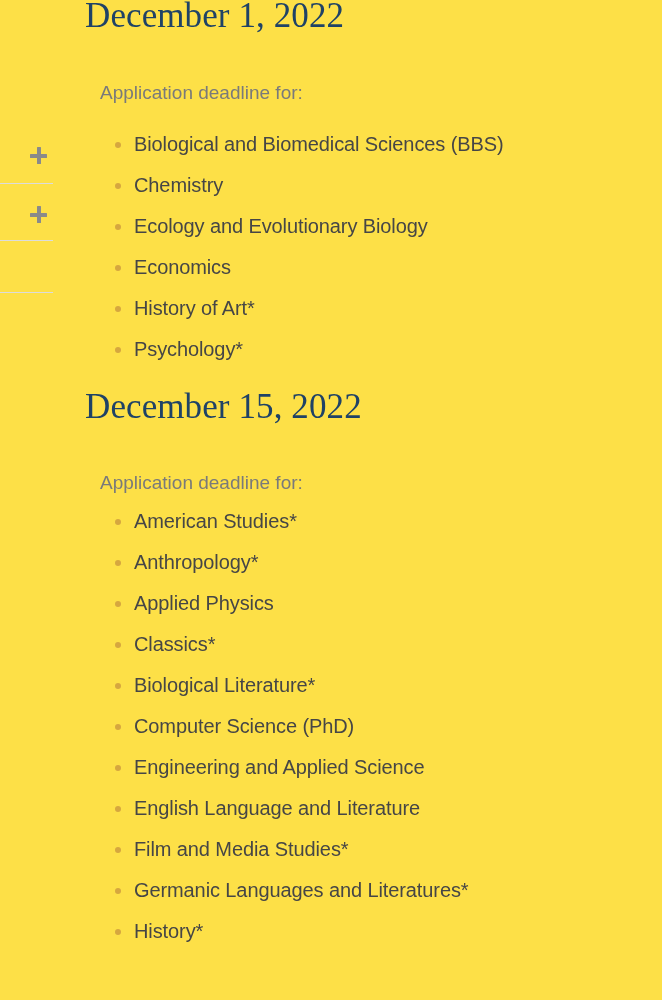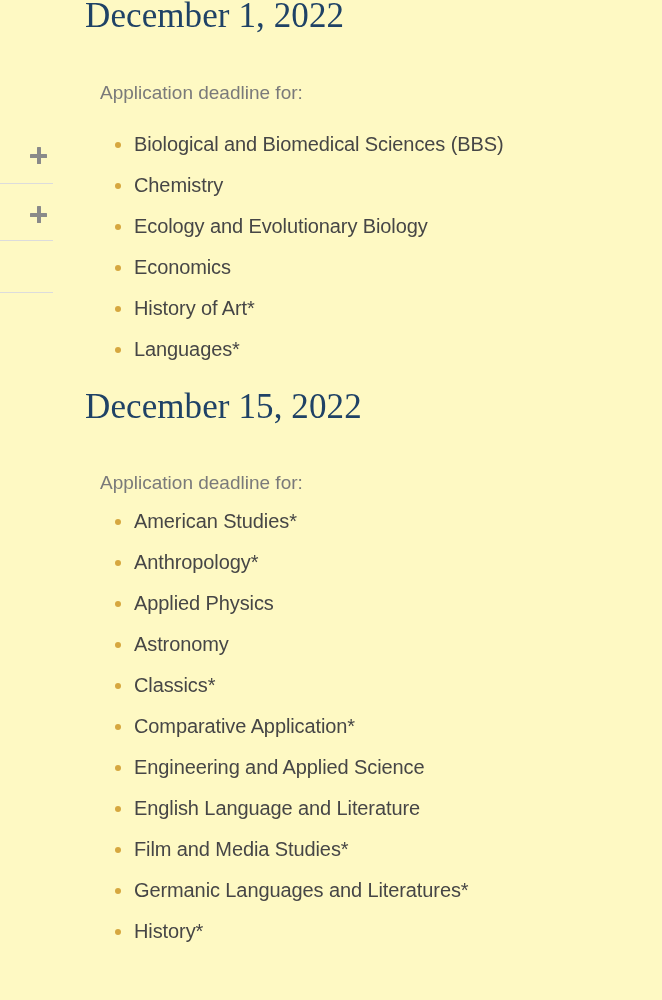--- a/index.html
+++ b/index.html
@@ -13,21 +13,21 @@
     position: relative;
     overflow: hidden;
     font-family: "Liberation Sans", sans-serif;
     -webkit-font-smoothing: antialiased;
   }
 
   
   .page {
     position: absolute;
     inset: 0;
-    background: #fef9c3;
+    background: #fde047;
   }
 
   
   .accordion-rail {
     position: absolute;
     left: 0;
     top: 0;
     width: 53px;
     height: 1000px;
   }
@@ -156,37 +156,37 @@
       <h2 class="deadline-heading abs" style="top:-2px;">December 1, 2022</h2>
 
       <p class="deadline-subtitle abs" style="top:68px;">Application deadline for:</p>
 
       <ul class="program-list abs" style="top:116px;">
         <li class="program-item">Biological and Biomedical Sciences (BBS)</li>
         <li class="program-item">Chemistry</li>
         <li class="program-item">Ecology and Evolutionary Biology</li>
         <li class="program-item">Economics</li>
         <li class="program-item">History of Art*</li>
-        <li class="program-item">Languages*</li>
+        <li class="program-item">Psychology*</li>
       </ul>
     </section>
 
     <section class="deadline-group abs" style="top:389px;width:560px;">
 
       <h2 class="deadline-heading abs" style="top:0px;">December 15, 2022</h2>
 
       <p class="deadline-subtitle abs" style="top:69px;">Application deadline for:</p>
 
       <ul class="program-list abs" style="top:104px;">
         <li class="program-item">American Studies*</li>
         <li class="program-item">Anthropology*</li>
         <li class="program-item">Applied Physics</li>
-        <li class="program-item">Astronomy</li>
         <li class="program-item">Classics*</li>
-        <li class="program-item">Comparative Application*</li>
+        <li class="program-item">Biological Literature*</li>
+        <li class="program-item">Computer Science (PhD)</li>
         <li class="program-item">Engineering and Applied Science</li>
         <li class="program-item">English Language and Literature</li>
         <li class="program-item">Film and Media Studies*</li>
         <li class="program-item">Germanic Languages and Literatures*</li>
         <li class="program-item">History*</li>
       </ul>
     </section>
 
   </div>
 </div>

